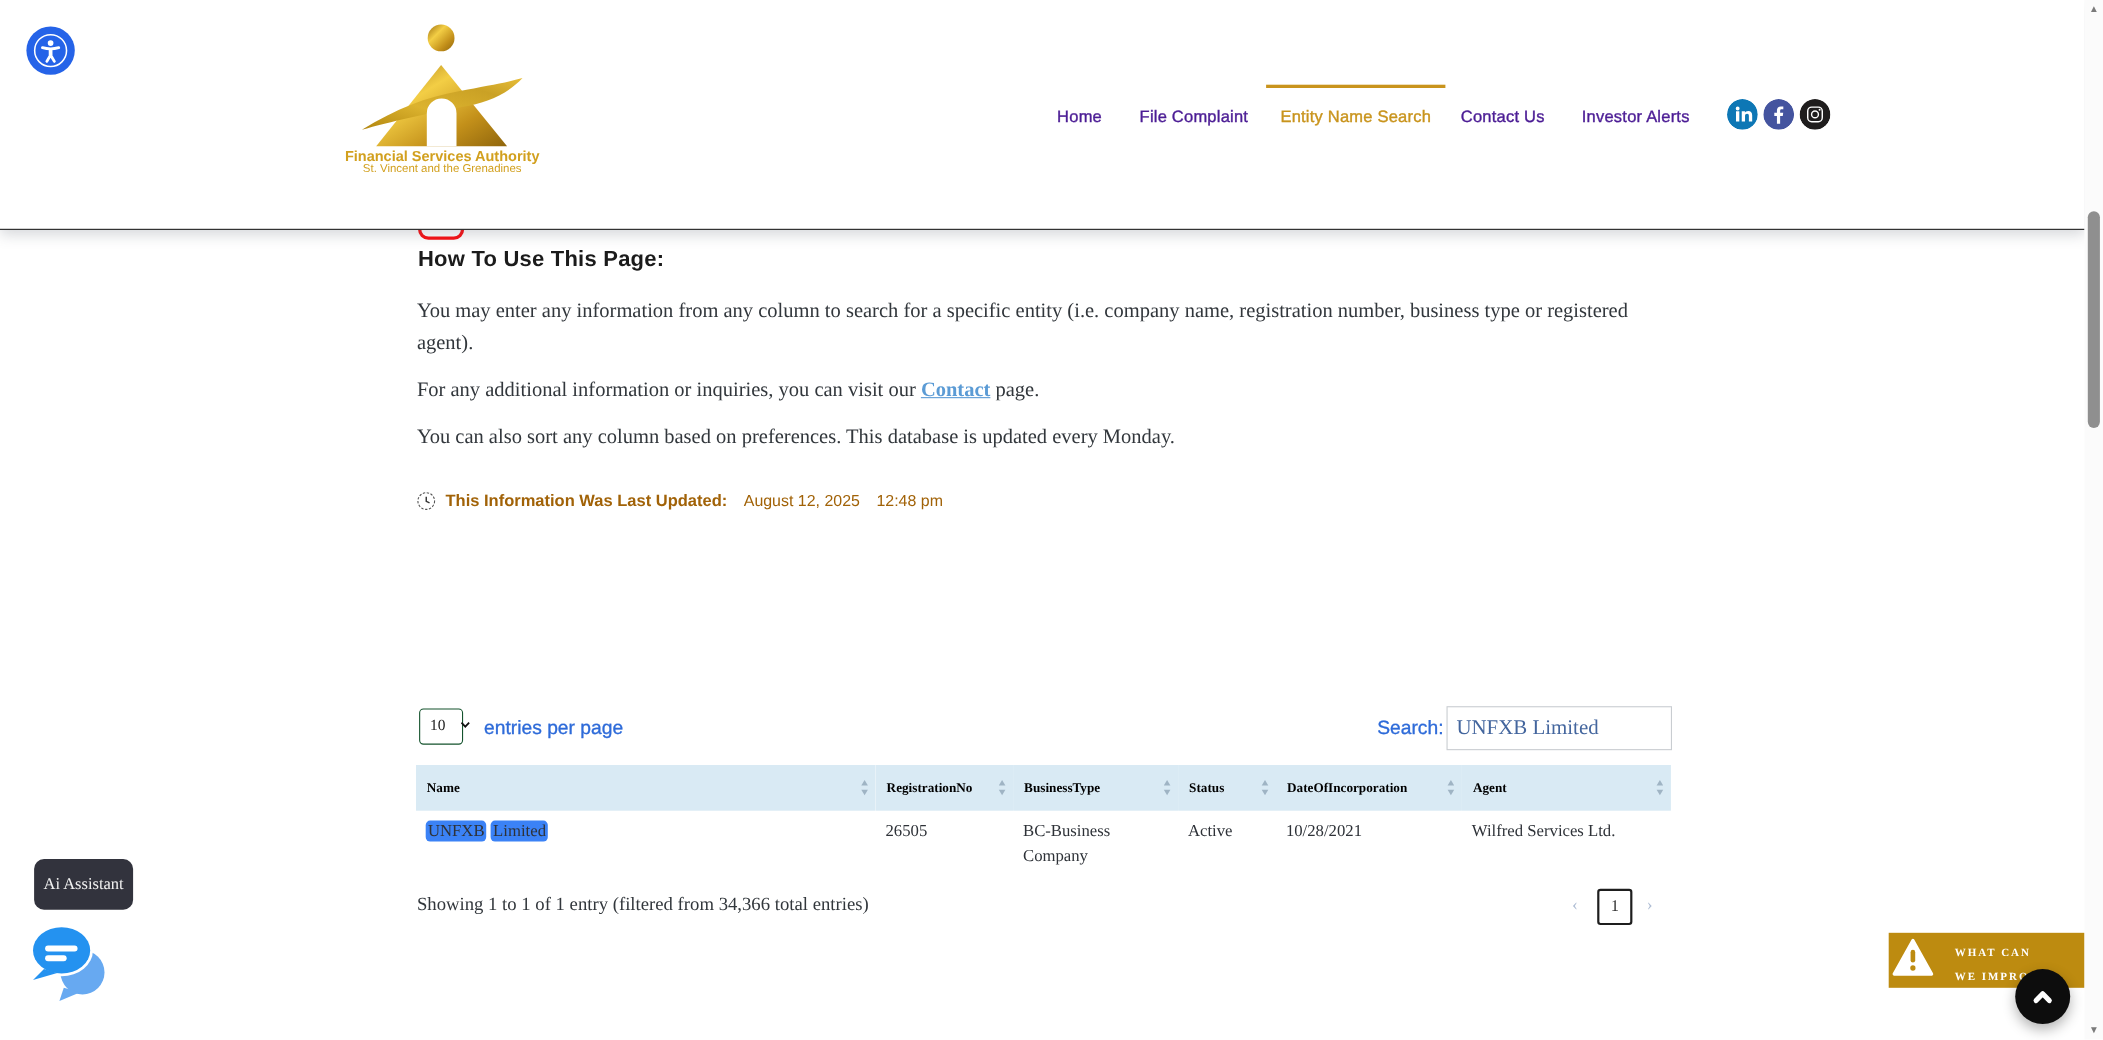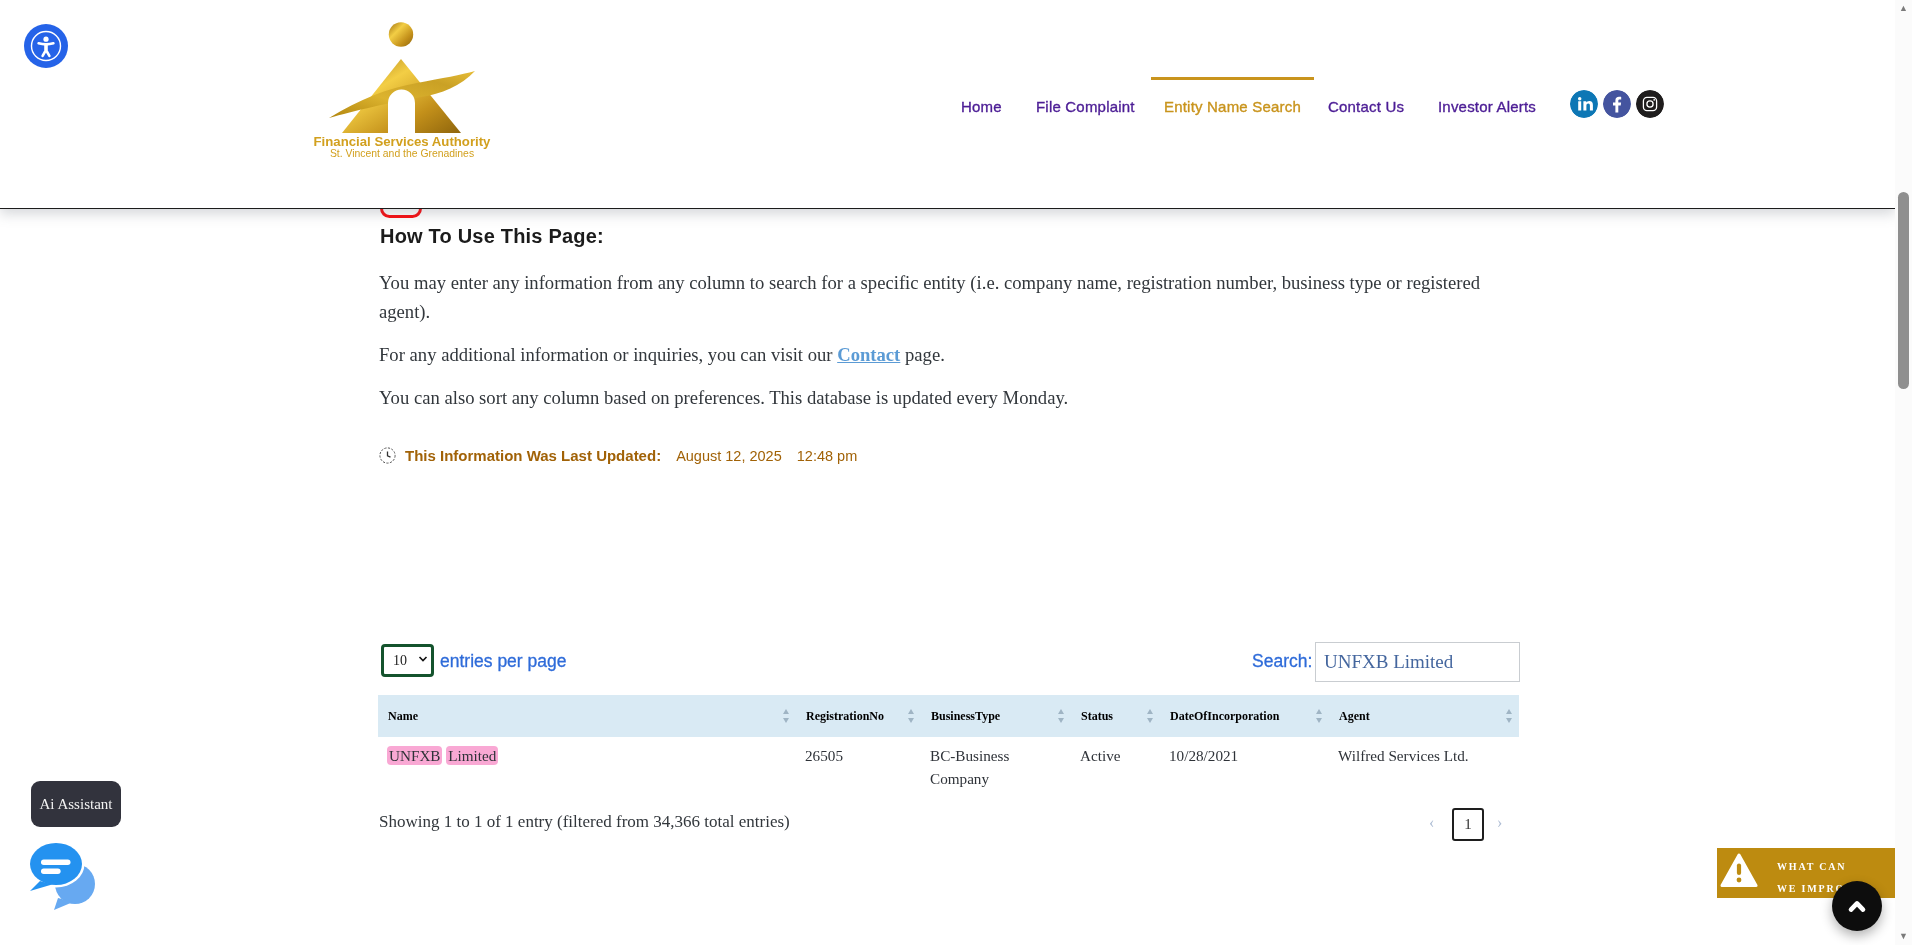--- a/index.html
+++ b/index.html
@@ -24,35 +24,35 @@
   
   #main { position:absolute; left:378px; top:209px; width:1141px; }
   h2.howto { font-size:20px; font-weight:bold; color:#1b1b1b; margin:16px 0 0 2px; letter-spacing:.2px;}
   .para { font-family:"Liberation Serif", serif; font-size:18.65px; color:#32373c; line-height:29px; margin:14px 0 0 1px; }
   .para a { color:#5b9bd5; font-weight:bold; }
   #lastupd { margin:35px 0 0 1px; font-size:15px; color:#a16207; display:flex; align-items:center;}
   #lastupd b { margin:0 0 0 9px; font-weight:bold; }
   #lastupd span.d { margin-left:15px; font-size:14.5px; }
   
   #controls { position:absolute; left:378px; top:642px; width:1141px; height:40px; }
-  #lensel { position:absolute; left:3px; top:2px; width:53px; height:33px; border:3px solid #14532d; border-radius:4px;
+  #lensel { position:absolute; left:3px; top:2px; width:40px; height:33px; border:1px solid #14532d; border-radius:4px;
      font-family:"Liberation Serif", serif; font-size:14px; color:#222; padding-left:9px; background:#fff; appearance:none;}
   #selcar { position:absolute; left:40px; top:12px; width:10px; height:10px; pointer-events:none;}
   #entperpage { position:absolute; left:62px; top:9px; font-size:17.5px; color:#2e6bd9; -webkit-text-stroke:.3px currentColor;}
   #searchlab { position:absolute; left:874px; top:9px; font-size:17.5px; color:#2e6bd9; -webkit-text-stroke:.3px currentColor;}
   #searchbox { position:absolute; left:937px; top:0px; width:205px; height:40px; border:1px solid #c9cdd1;
      font-family:"Liberation Serif", serif; font-size:19px; color:#44669e; padding:0 0 0 8px; }
   
   #tbl { position:absolute; left:378px; top:695px; width:1141px; border-collapse:collapse;
      font-family:"Liberation Serif", serif; }
   #tbl th { background:#d9eaf4; color:#000000; font-size:12px; font-weight:bold; text-align:left;
      height:42px; padding:0 0 0 10px; position:relative; }
   #tbl th .sort { position:absolute; right:6px; top:50%; margin-top:-8px; width:8px; height:16px; }
   #tbl td { font-size:15.2px; color:#2e3238; vertical-align:top; padding:7px 9px 8px 9px; line-height:23px;}
-  .hl { background:#f9a8d4; border-radius:4px; padding:1px 2px; }
+  .hl { background:#3b82f6; border-radius:4px; padding:1px 2px; }
   #showing { position:absolute; left:379px; top:812px; font-family:"Liberation Serif", serif; font-size:17px; color:#32373c;}
   
   #pag-prev { position:absolute; left:1429px; top:814px; color:#aebdd4; font-size:16px; font-family:"Liberation Serif", serif;}
   #pag-1 { position:absolute; left:1452px; top:808px; width:32px; height:33px; border:2px solid #1e1e1e; border-radius:3px;
      font-family:"Liberation Serif", serif; font-size:15px; color:#333; text-align:center; line-height:29px; }
   #pag-next { position:absolute; left:1497px; top:814px; color:#aebdd4; font-size:16px; font-family:"Liberation Serif", serif;}
   
   #banner { position:absolute; left:1717px; top:848px; width:178px; height:50px; background:#bd8b10; z-index:20;}
   #banner .txt { position:absolute; left:60px; top:8px; font-family:"Liberation Serif", serif; font-weight:bold;
      color:#fff; font-size:10px; letter-spacing:1.8px; line-height:21.5px; white-space:nowrap; }

